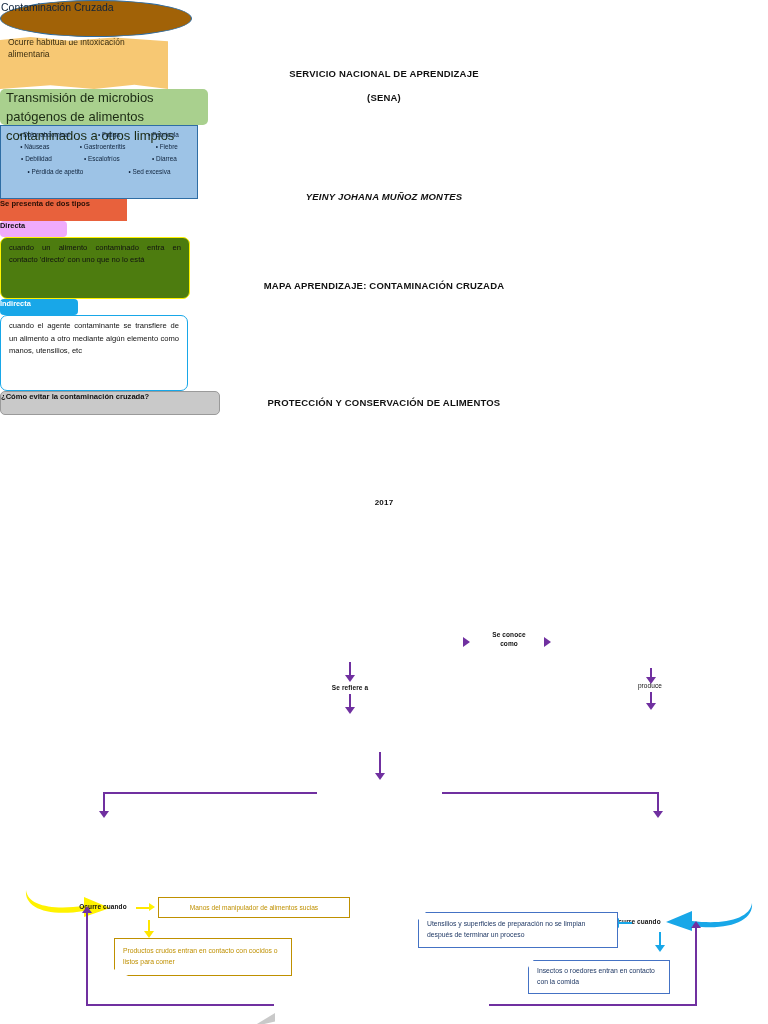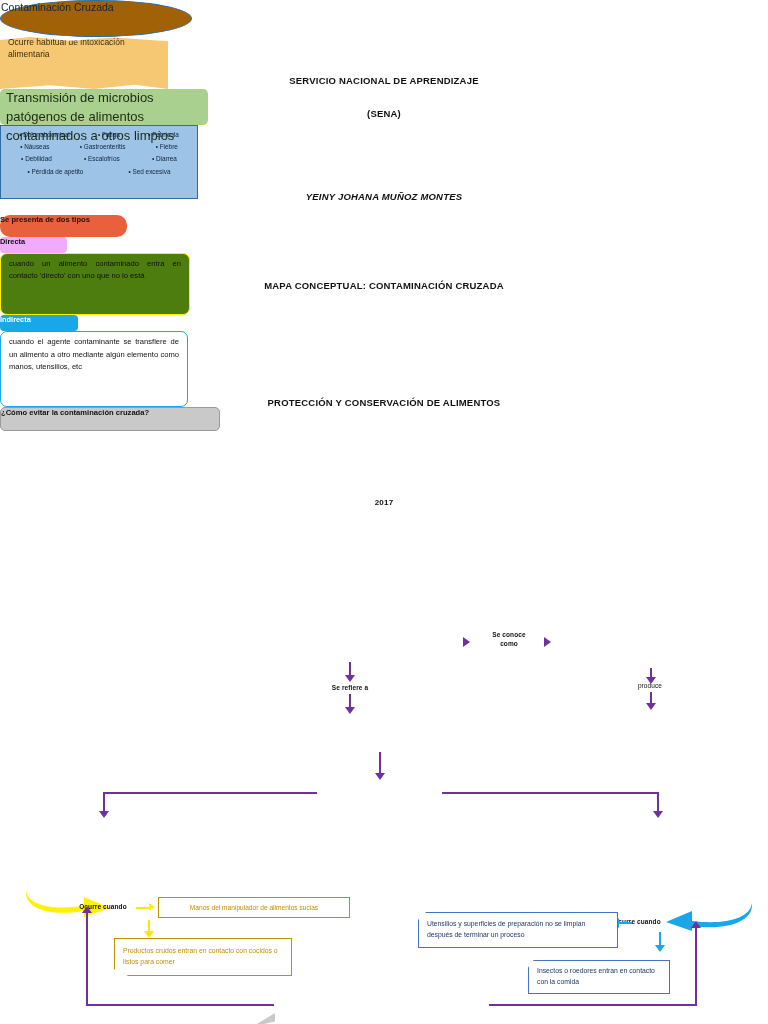--- a/index.html
+++ b/index.html
@@ -2,22 +2,22 @@
 <html><head>
 <meta charset="utf-8">
 <style>
   html,body{margin:0;padding:0;background:#ffffff;}
   body{width:768px;height:1024px;position:relative;overflow:hidden;
        font-family:"Liberation Sans","DejaVu Sans",sans-serif;color:#111;}
 
   
   .cover-line{position:absolute;width:100%;text-align:center;
               font-weight:bold;font-size:9.5px;letter-spacing:.2px;color:#111;}
-  #cover-org   {top:75px;}
-  #cover-acr   {top:108px;}
+  #cover-org   {top:68px;}
+  #cover-acr   {top:92px;}
   #cover-author{top:191px;font-style:italic;}
   #cover-subject{top:280px;}
   #cover-course{top:397px;}
   #cover-year  {top:498px;font-size:8px;}
 
   
   #diagram{position:absolute;left:0;top:600px;width:768px;height:424px;}
 
   
   .ln{position:absolute;background:#7030A0;}
@@ -59,21 +59,21 @@
               border-radius:5px;color:#1c2b14;font-size:13px;line-height:1.45;
               padding:0 6px;}
 
   #node-symptoms{left:551px;top:713px;width:188px;height:66px;background:#9DC3E6;
                  border:1px solid #2E6DA4;color:#10243d;font-size:6.4px;
                  line-height:1.9;padding:3px 4px;flex-direction:column;}
   #node-symptoms .srow{width:100%;display:flex;justify-content:space-around;}
   #node-symptoms .srow span::before{content:"• ";}
 
   #node-split{left:316px;top:782px;width:127px;height:22px;background:#E8613C;
-              border-radius:10px;color:#2a1006;font-size:7.6px;font-weight:bold;margin-top:16px;}
+              border-radius:0;color:#2a1006;font-size:7.6px;font-weight:bold;}
 
   #tag-directa{left:71px;top:820px;width:67px;height:16px;background:#f0abfc;
                border-radius:4px;color:#111;font-size:7.4px;font-weight:bold;}
   #node-directa{left:18px;top:835px;width:172px;height:52px;background:#4d7c0f;
                 border:1.4px solid #FFF200;border-radius:7px;color:#111;
                 font-size:7.6px;line-height:1.6;padding:4px 8px;text-align:justify;
                 justify-content:flex-start;}
 
   #tag-indirecta{left:631px;top:820px;width:78px;height:16px;background:#18A7E8;
                  border-radius:4px;color:#ffffff;font-size:7.4px;font-weight:bold;}
@@ -107,21 +107,21 @@
   .fat{position:absolute;}
   #fat-yellow{left:22px;top:884px;width:92px;height:34px;}
   #fat-cyan{left:660px;top:898px;width:96px;height:34px;}
 </style>
 </head>
 <body>
 
 <div class="cover-line" id="cover-org">SERVICIO NACIONAL DE APRENDIZAJE</div>
 <div class="cover-line" id="cover-acr">(SENA)</div>
 <div class="cover-line" id="cover-author">YEINY JOHANA MUÑOZ MONTES</div>
-<div class="cover-line" id="cover-subject">MAPA CONCEPTUAL: CONTAMINACIÓN CRUZADA</div>
+<div class="cover-line" id="cover-subject">MAPA APRENDIZAJE: CONTAMINACIÓN CRUZADA</div>
 <div class="cover-line" id="cover-course">PROTECCIÓN Y CONSERVACIÓN DE ALIMENTOS</div>
 <div class="cover-line" id="cover-year">2017</div>
 
 <div id="diagram"></div>
 
 <div class="node" id="node-root">Contaminación Cruzada</div>
 
 <div class="arw rt" style="left:463px;top:637px;"></div>
 <div class="edge-label" style="left:483px;top:631px;width:52px;">Se conoce como</div>
 <div class="arw rt" style="left:544px;top:637px;"></div>

